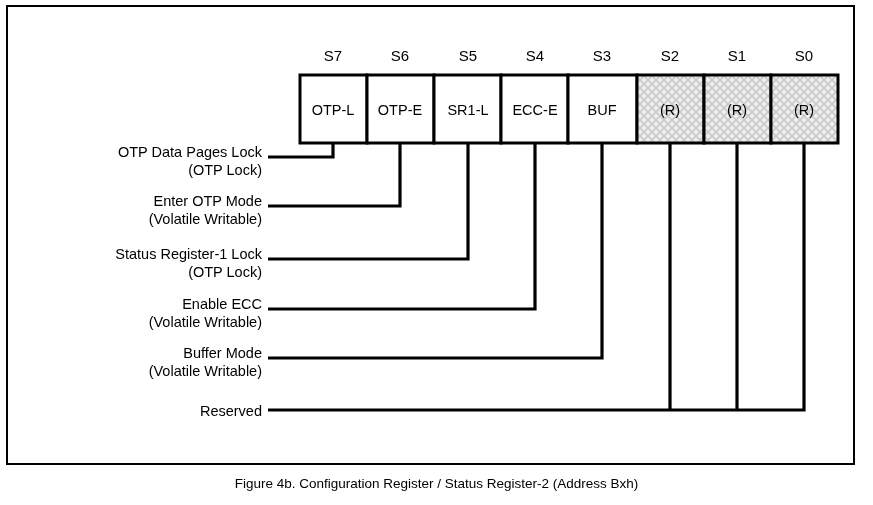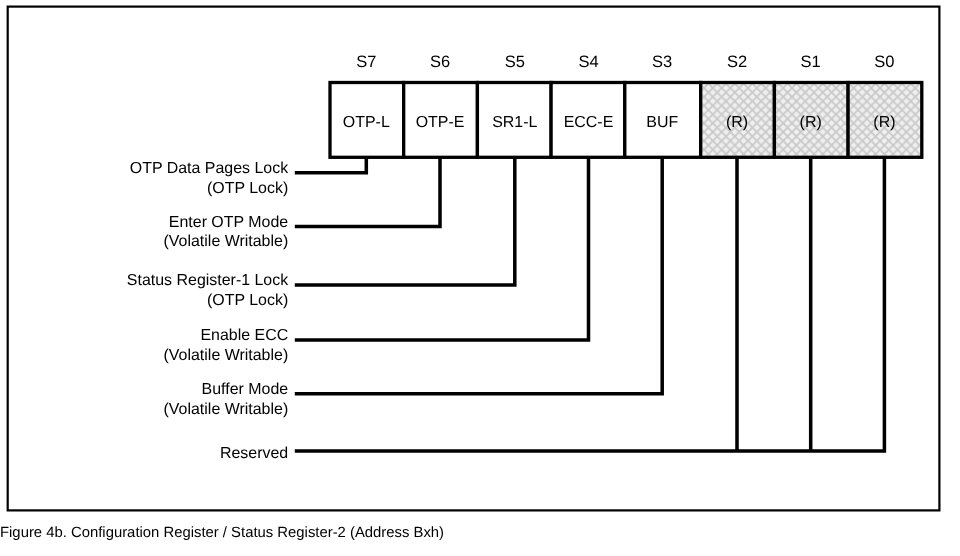--- a/index.html
+++ b/index.html
@@ -55,20 +55,21 @@
     stroke: #000000;
     stroke-width: 3.2;
     fill: none;
     stroke-linecap: butt;
   }
   #caption {
     position: absolute;
     left: 0;
     top: 476px;
     width: 873px;
+    text-align: center;
     font-size: 13.5px;
     color: #000000;
   }
 </style>
 </head>
 <body>
 
 <div id="figure-frame"></div>
 
 <svg id="diagram-svg" width="873" height="470">

